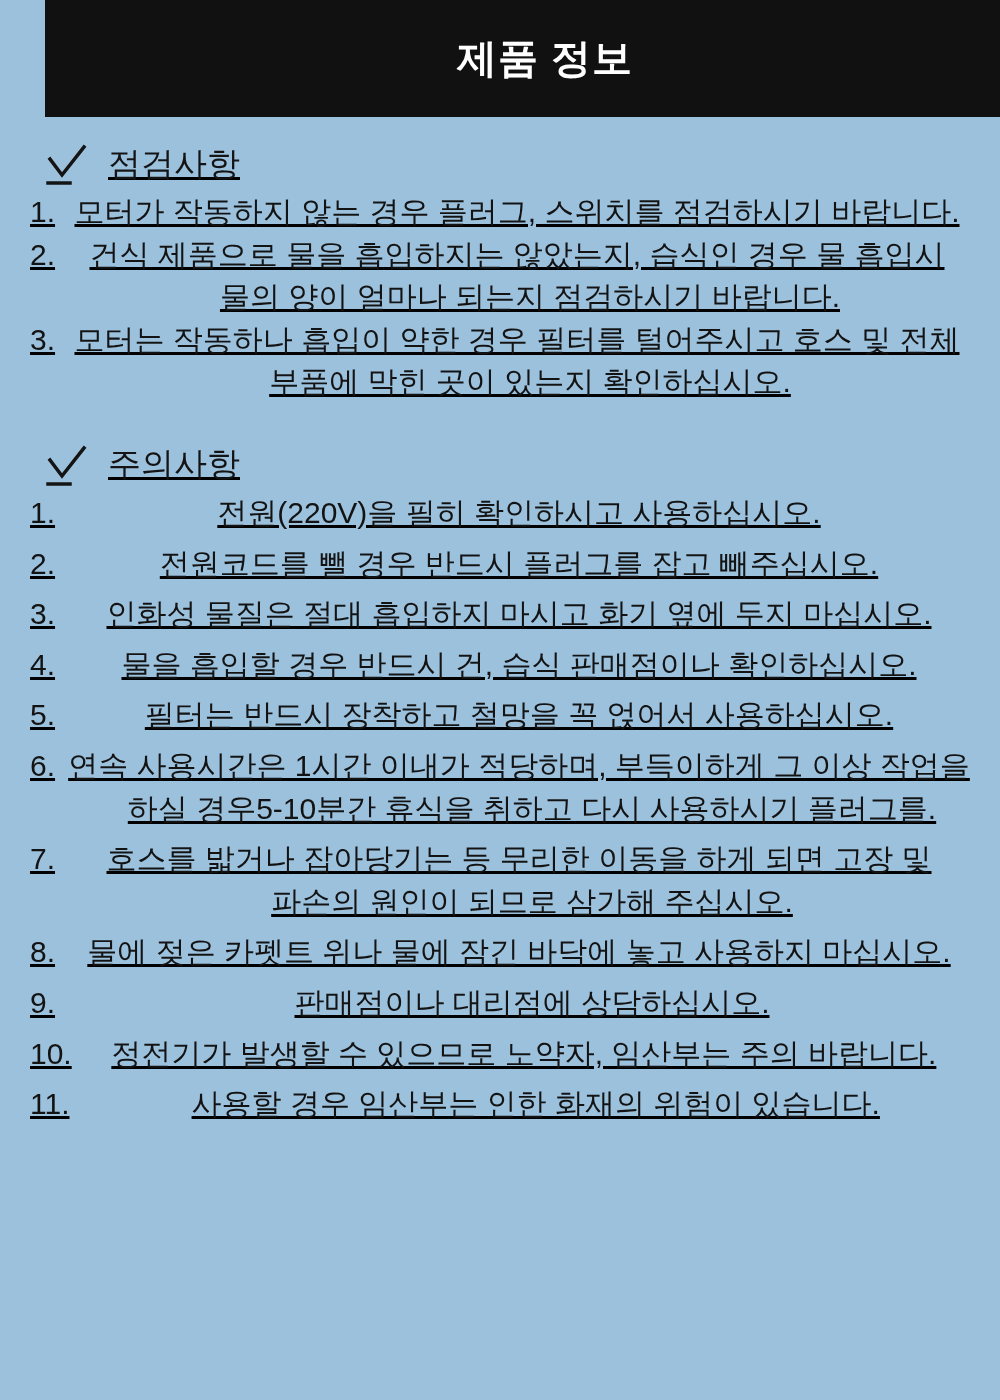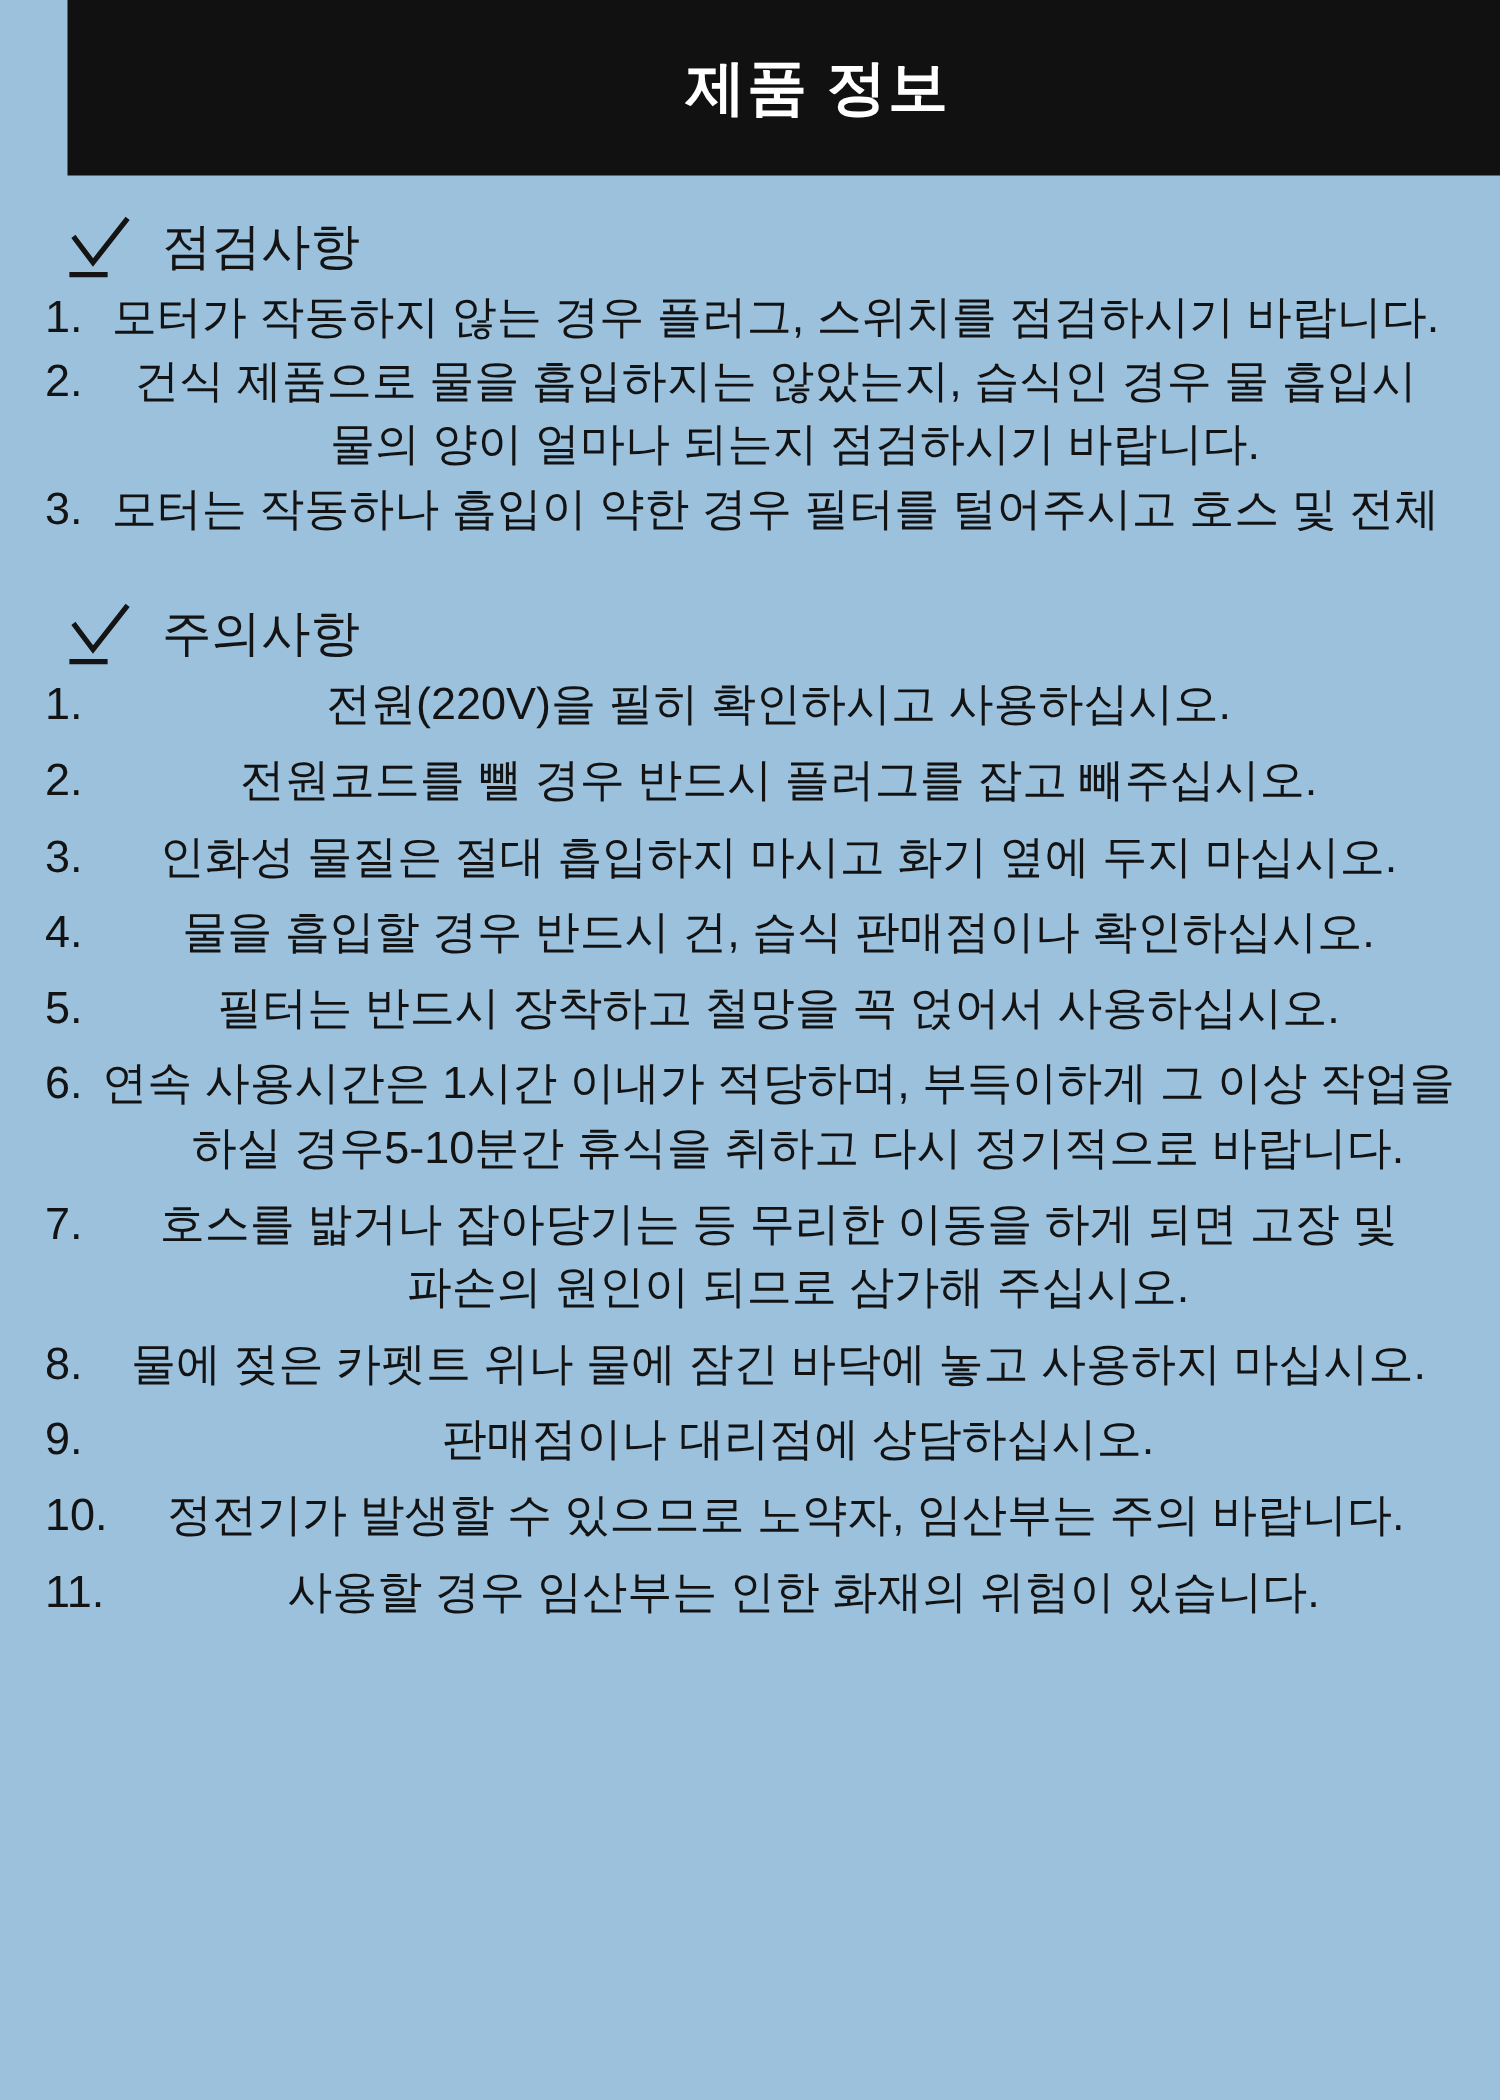--- a/index.html
+++ b/index.html
@@ -31,20 +31,21 @@
   }
   .header-title {
     color: #ffffff;
     font-size: 40px;
     font-weight: bold;
     letter-spacing: 1px;
     font-family: "Liberation Sans", sans-serif;
   }
   .content {
     padding: 26px 30px 0 30px;
+    text-decoration: underline;
   }
   .section {
     margin-bottom: 6px;
   }
   .section-head {
     display: flex;
     align-items: center;
     gap: 18px;
     padding-left: 14px;
     margin-bottom: 2px;
@@ -128,20 +129,21 @@
           <span class="num">2.</span>
           <span class="txt">
             <span>건식 제품으로 물을 흡입하지는 않았는지, 습식인 경우 물 흡입시</span>
             <span class="cont">물의 양이 얼마나 되는지 점검하시기 바랍니다.</span>
           </span>
         </li>
         <li class="item">
           <span class="num">3.</span>
           <span class="txt">
             <span>모터는 작동하나 흡입이 약한 경우 필터를 털어주시고 호스 및 전체</span>
+            <span class="cont">부품에 막힌 곳이 있는지 확인하십시오.</span>
           </span>
         </li>
       </ul>
     </div>
 
     <div class="section sec2">
       <div class="section-head">
         <span class="check-icon">
           <svg width="46" height="46" viewBox="0 0 46 46" aria-hidden="true">
             <path d="M6 16 L18 32 L40 4" fill="none" stroke="#141414" stroke-width="3.5" stroke-linecap="square"></path>
@@ -178,21 +180,21 @@
         <li class="item">
           <span class="num">5.</span>
           <span class="txt">
             <span>필터는 반드시 장착하고 철망을 꼭 얹어서 사용하십시오.</span>
           </span>
         </li>
         <li class="item">
           <span class="num">6.</span>
           <span class="txt">
             <span>연속 사용시간은 1시간 이내가 적당하며, 부득이하게 그 이상 작업을</span>
-            <span class="cont">하실 경우5-10분간 휴식을 취하고 다시 정기적으로 바랍니다.</span>
+            <span class="cont">하실 경우5-10분간 휴식을 취하고 다시 사용하시기 플러그를.</span>
           </span>
         </li>
         <li class="item">
           <span class="num">7.</span>
           <span class="txt">
             <span>호스를 밟거나 잡아당기는 등 무리한 이동을 하게 되면 고장 및</span>
             <span class="cont">파손의 원인이 되므로 삼가해 주십시오.</span>
           </span>
         </li>
         <li class="item">

